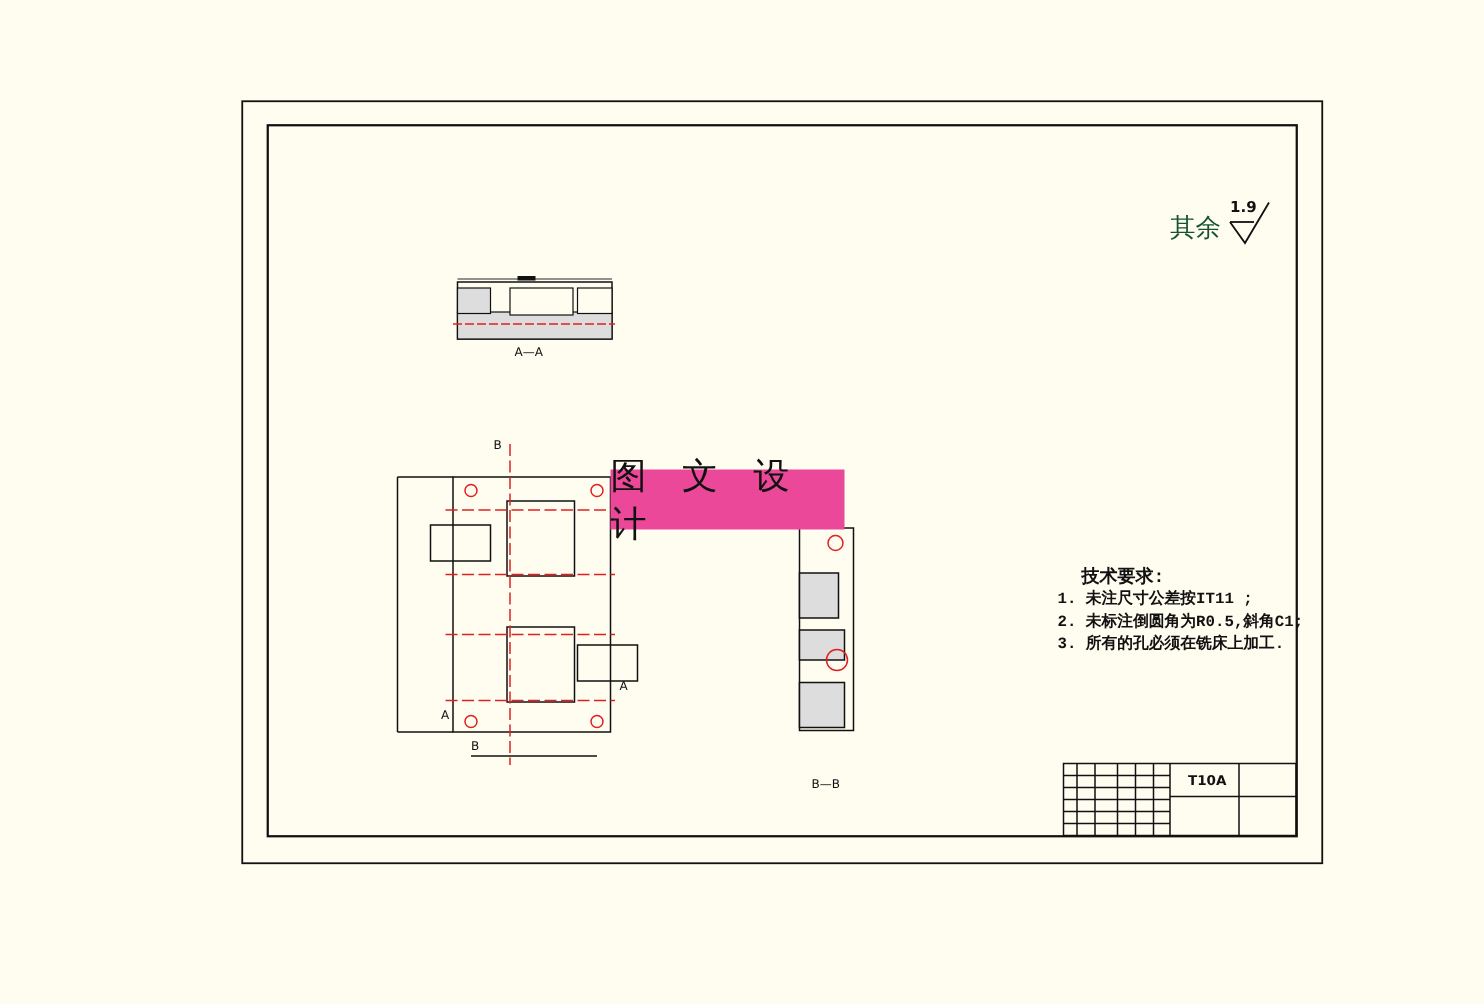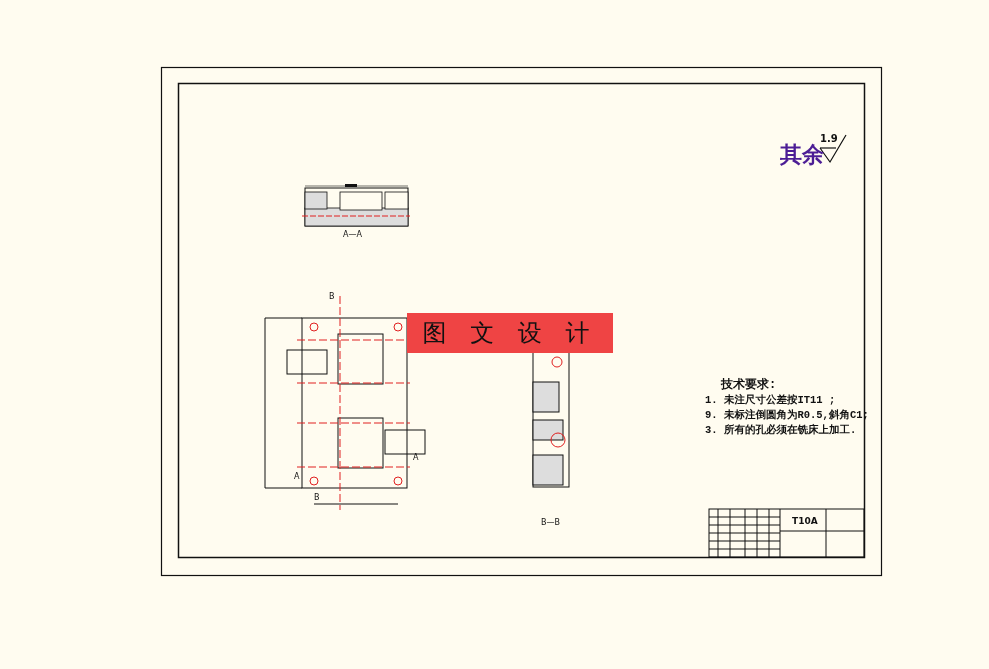--- a/index.html
+++ b/index.html
@@ -1,19 +1,19 @@
 <!DOCTYPE html>
 <html><head>
 <meta charset="utf-8">
 <style>
   html, body { margin:0; padding:0; }
   body { width:989px; height:669px; background:#fffcf0; position:relative; overflow:hidden; font-family:"DejaVu Sans", sans-serif; }
   svg { position:absolute; left:0; top:0; }
-  .watermark { position:absolute; left:407px; top:313px; width:206px; height:40px; background:#ef4444; display:flex; align-items:center; justify-content:center; font-family:"DejaVu Serif", serif; font-size:24px; letter-spacing:8px; color:#111; }
-  .roughness { position:absolute; left:780px; top:140px; font-family:"DejaVu Serif", serif; font-size:22px; color:#4c1d95;font-weight:bold; }
+  .watermark { position:absolute; left:407px; top:313px; width:156px; height:40px; background:#ec4899; display:flex; align-items:center; justify-content:center; font-family:"DejaVu Serif", serif; font-size:24px; letter-spacing:8px; color:#111; }
+  .roughness { position:absolute; left:780px; top:140px; font-family:"DejaVu Serif", serif; font-size:17px; color:#14532d; }
   .rough-val { position:absolute; left:820px; top:133px; font-size:10px; font-weight:bold; color:#111; }
   .tech { position:absolute; left:705px; top:378px; font-family:Liberation Mono, monospace; color:#111; font-size:10.5px; font-weight:bold; line-height:15px; }
   .tech .title { padding-left:16px; font-size:12px; }
   .label { position:absolute; font-size:8px; color:#111;text-align:right; }
   .tb-title { position:absolute; left:792px; top:516px; font-size:9px; font-weight:bold; color:#111; }
 </style>
 </head>
 <body>
 
 <div>
@@ -93,18 +93,18 @@
 <div class="label" style="left:343px;top:230px;">A—A</div>
 <div class="label" style="left:541px;top:494px;margin-top:24px;">B—B</div>
 <div class="label" style="left:294px;top:472px;">A</div>
 <div class="label" style="left:413px;top:453px;">A</div>
 <div class="label" style="left:329px;top:292px;">B</div>
 <div class="label" style="left:314px;top:493px;">B</div>
 
 <div class="tech">
   <div class="title">技术要求:</div>
   <div>1. 未注尺寸公差按IT11 ;</div>
-  <div>9. 未标注倒圆角为R0.5,斜角C1;</div>
+  <div>2. 未标注倒圆角为R0.5,斜角C1;</div>
   <div>3. 所有的孔必须在铣床上加工.</div>
 </div>
 
 <div class="tb-title">T10A</div>
 </div>
 
 </body></html>

